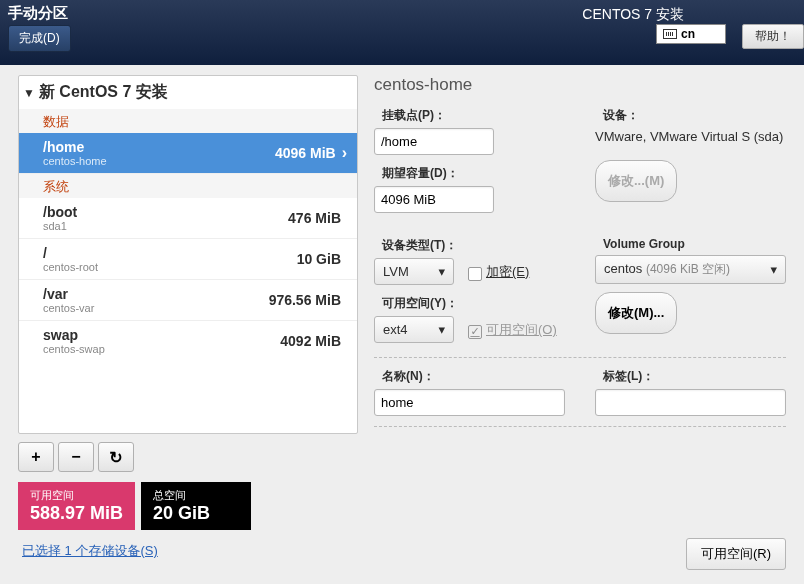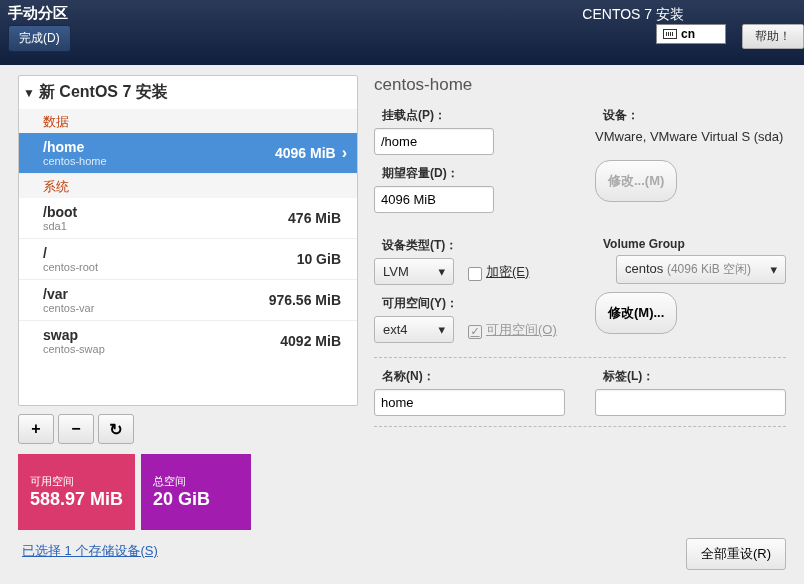--- a/index.html
+++ b/index.html
@@ -29,43 +29,43 @@
 .part-name { font-size: 14px; font-weight: bold; }
 .part-row .sub { font-size: 11px; color: #888; }
 .part-size { font-size: 14px; font-weight: bold; margin-right: 6px; }
 .chevron { font-size: 16px; font-weight: bold; }
 .section-label-inner { color: #c2410c; padding: 4px 0 2px 24px; font-size: 13px; background: #f5f5f5; }
 
 .btn-row { display: flex; gap: 0; margin-top: 8px; }
 .icon-btn { width: 36px; height: 30px; border: 1px solid #b0b0b0; background: linear-gradient(#fcfcfc,#e4e4e4); font-size: 16px; font-weight: bold; cursor: pointer; border-radius: 3px; margin-right: 4px; display:flex; align-items:center; justify-content:center; }
 
 .space-row { display: flex; gap: 6px; margin-top: 10px; }
-.space-box { padding: 20px 12px; color: #fff; min-width: 110px; }
+.space-box { padding: 6px 12px; color: #fff; min-width: 110px; }
 .space-box .lbl { font-size: 11px; }
 .space-box .val { font-size: 18px; font-weight: bold; }
 .space-avail { background: #d9396d; }
-.space-total { background: #a21caf; }
+.space-total { background: #000000; }
 
 .storage-link { color: #2962b8; text-decoration: underline; font-size: 13px; margin-top: 12px; display: inline-block; cursor: pointer; padding-left: 4px; }
 
 .right { flex: 1; display: flex; flex-direction: column; position: relative; }
 .right-title { font-size: 17px; color: #555; margin-bottom: 12px; }
 .form-grid { display: grid; grid-template-columns: 1fr 1fr; gap: 10px 30px; }
 .field-label { font-size: 12px; margin-bottom: 4px; font-weight: bold; margin-left: 8px; }
 .text-input { width: 100%; padding: 5px 6px; border: 1px solid #b5b5b5; border-radius: 3px; font-size: 13px; background: #fff; box-shadow: inset 0 1px 2px rgba(0,0,0,.06); }
 .text-input:disabled { background: #f2f2f2; color: #999; }
 .select-btn { display: inline-flex; align-items: center; padding: 5px 8px; border: 1px solid #b5b5b5; border-radius: 3px; background: linear-gradient(#fcfcfc,#e7e7e7); font-size: 13px; min-width: 80px; justify-content: space-between; gap: 8px; cursor: pointer; }
 .grey-btn { padding: 11px 12px; border: 1px solid #b5b5b5; border-radius: 15px; background: linear-gradient(#fcfcfc,#e7e7e7); font-size: 13px; cursor: pointer; font-weight: bold; }
 .grey-btn:disabled { color: #aaa; cursor: default; }
 .checkbox-row { display: inline-flex; align-items: flex-end; gap: 4px; font-size: 13px; text-decoration: underline; }
 .checkbox { width: 14px; height: 14px; border: 1px solid #999; border-radius: 2px; background: #fff; display: inline-flex; align-items: center; justify-content: center; font-size: 11px; }
 .checkbox.disabled { background: #eee; color: #888; }
 .device-text { font-size: 13px; line-height: 1.4; }
 .sep { border-top: 1.5px dashed #bbb; margin: 14px 0 10px; }
-.vg-btn { display: flex; align-items: center; padding: 5px 8px; border: 1px solid #b5b5b5; border-radius: 3px; background: linear-gradient(#fcfcfc,#e7e7e7); font-size: 13px; justify-content: space-between; gap: 6px; cursor: pointer; margin-left: 21px; }
+.vg-btn { display: flex; align-items: center; padding: 5px 8px; border: 1px solid #b5b5b5; border-radius: 3px; background: linear-gradient(#fcfcfc,#e7e7e7); font-size: 13px; justify-content: space-between; gap: 6px; cursor: pointer; }
 .vg-sub { color: #888; font-size: 12px; }
 
 .footer { position: absolute; right: 18px; bottom: 14px; }
 .reset-btn { padding: 6px 14px; border: 1px solid #b5b5b5; border-radius: 3px; background: linear-gradient(#fcfcfc,#e7e7e7); font-size: 13px; cursor: pointer; }
 </style>
 </head>
 <body>
 
 <div class="topbar">
   <div class="topbar-left">
@@ -223,14 +223,14 @@
       <div>
         <div class="field-label">标签(L)：</div>
         <input class="text-input" value="" style="">
       </div>
     </div>
     <div class="sep" style="margin-top:10px;"></div>
   </div>
 </div>
 
 <div class="footer">
-  <button class="reset-btn">全部重设(R)</button>
+  <button class="reset-btn">可用空间(R)</button>
 </div>
 
 </body></html>

